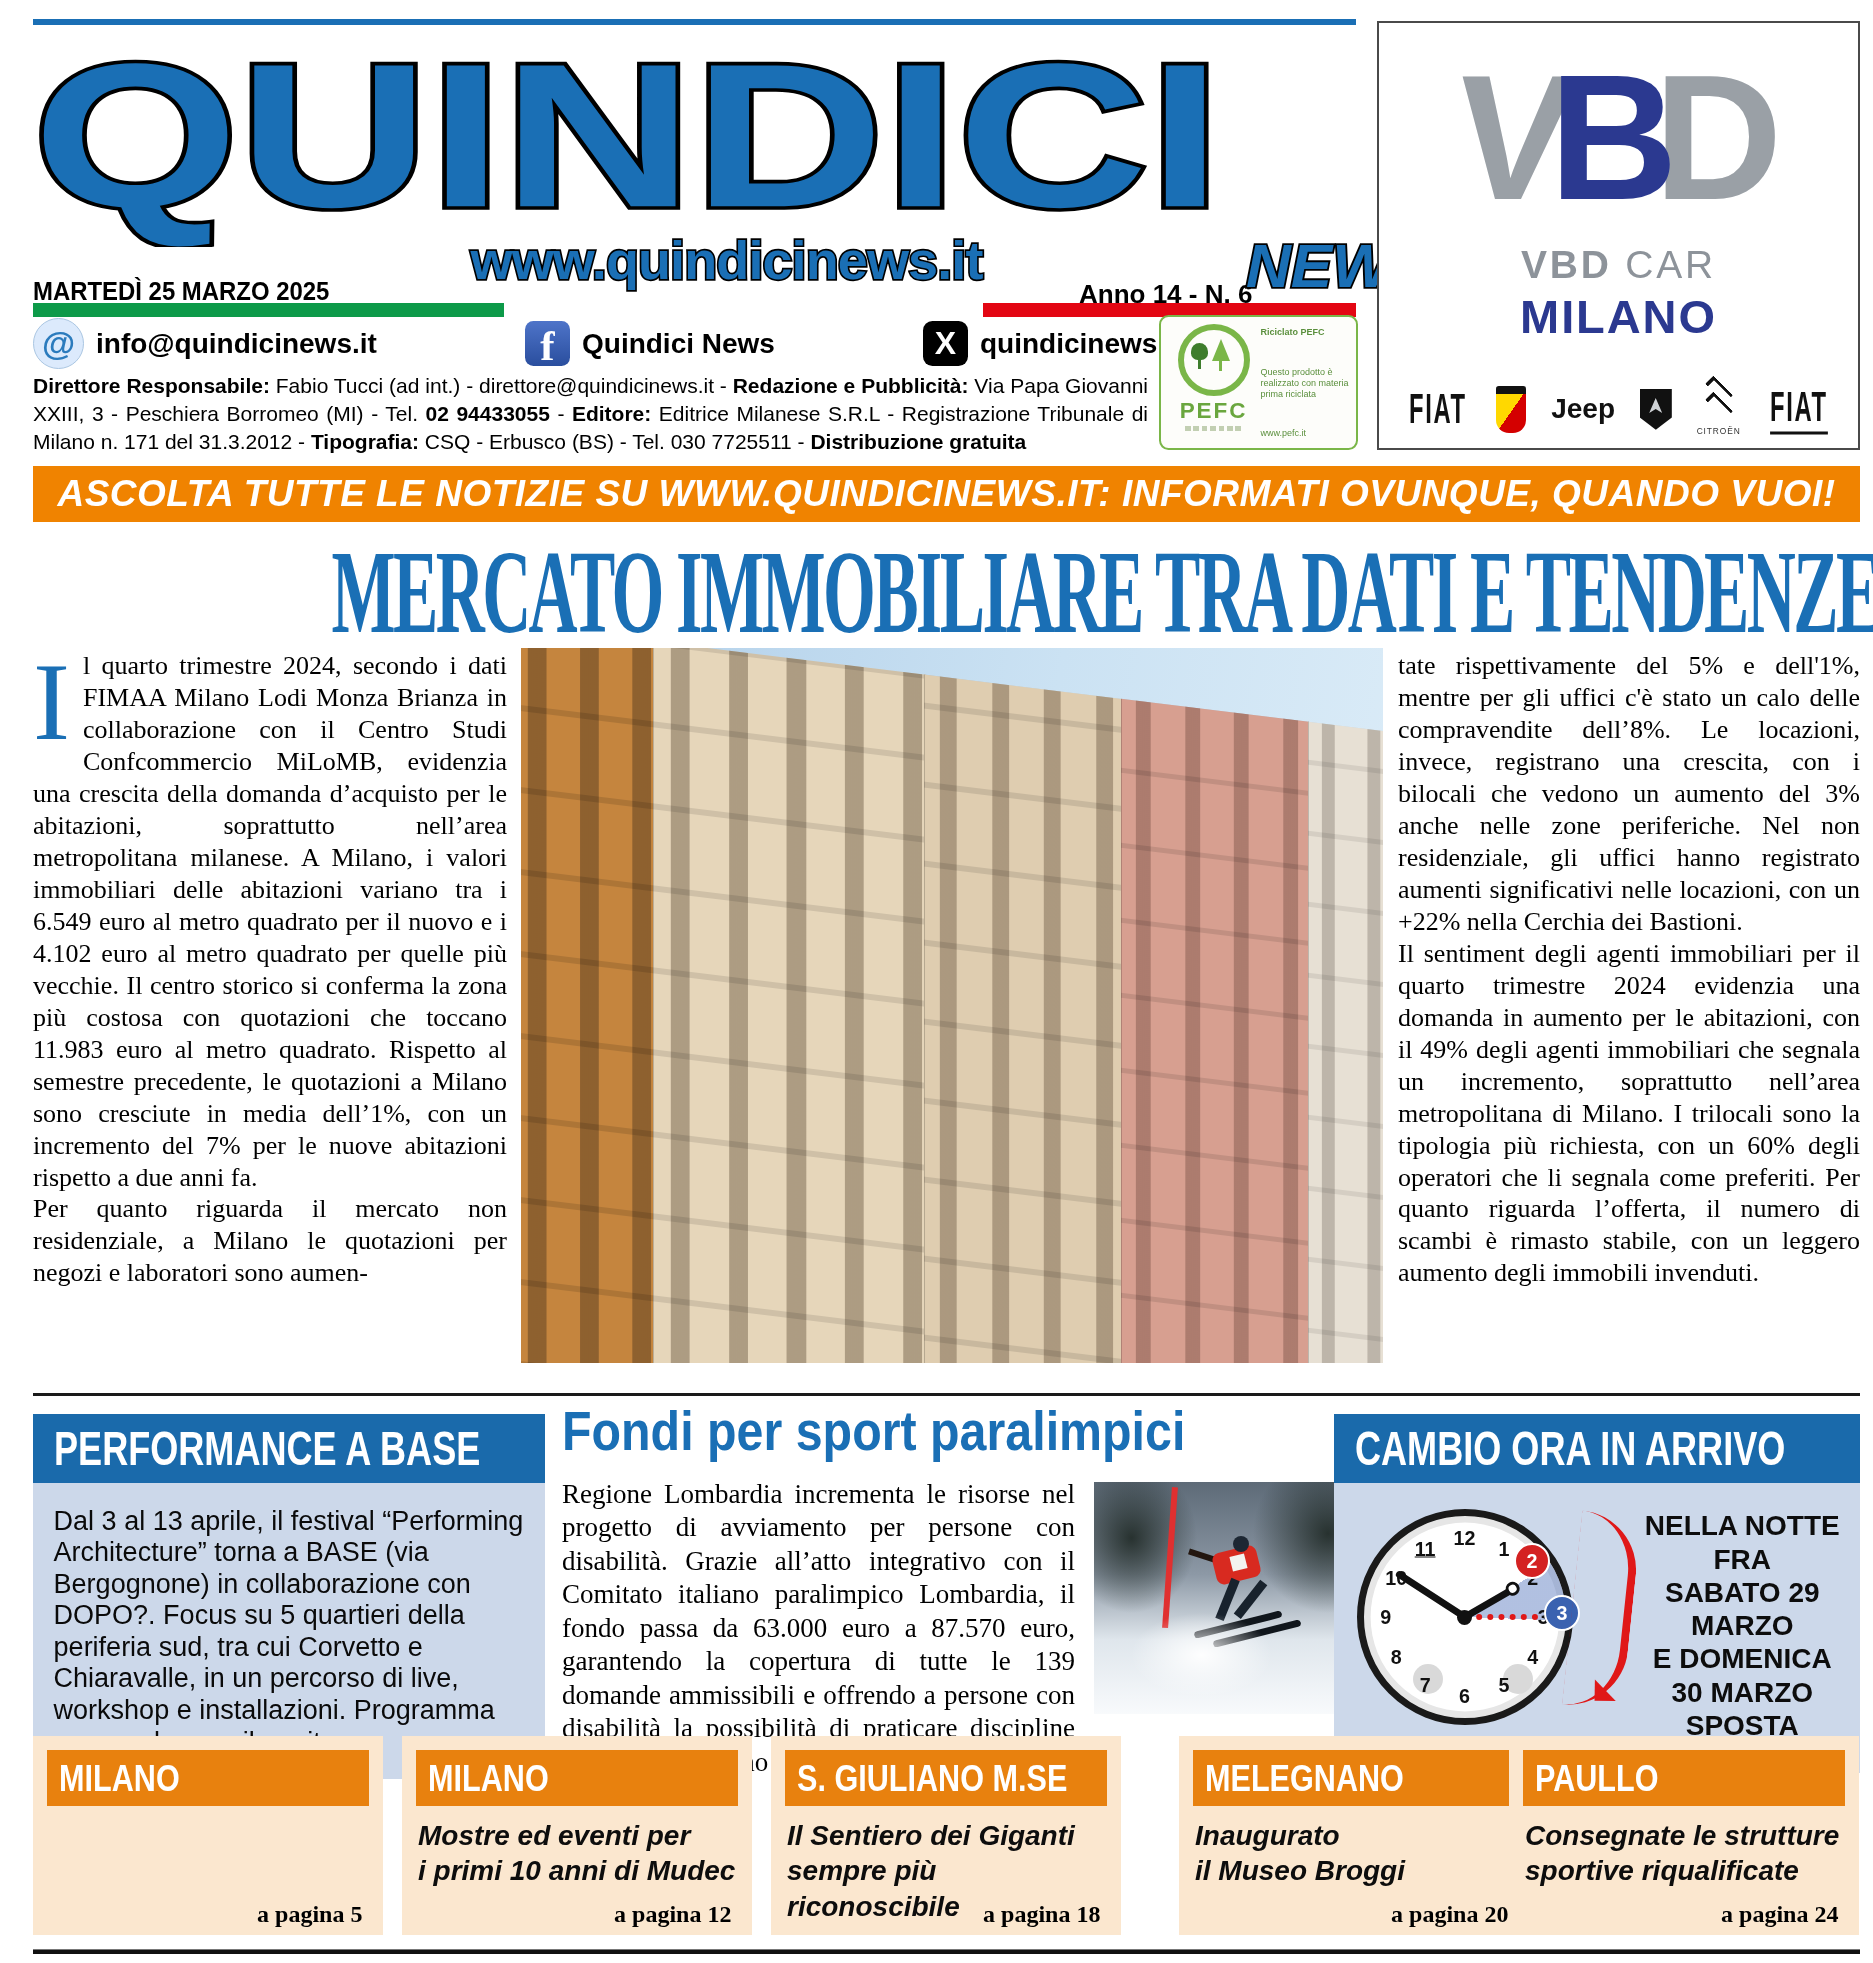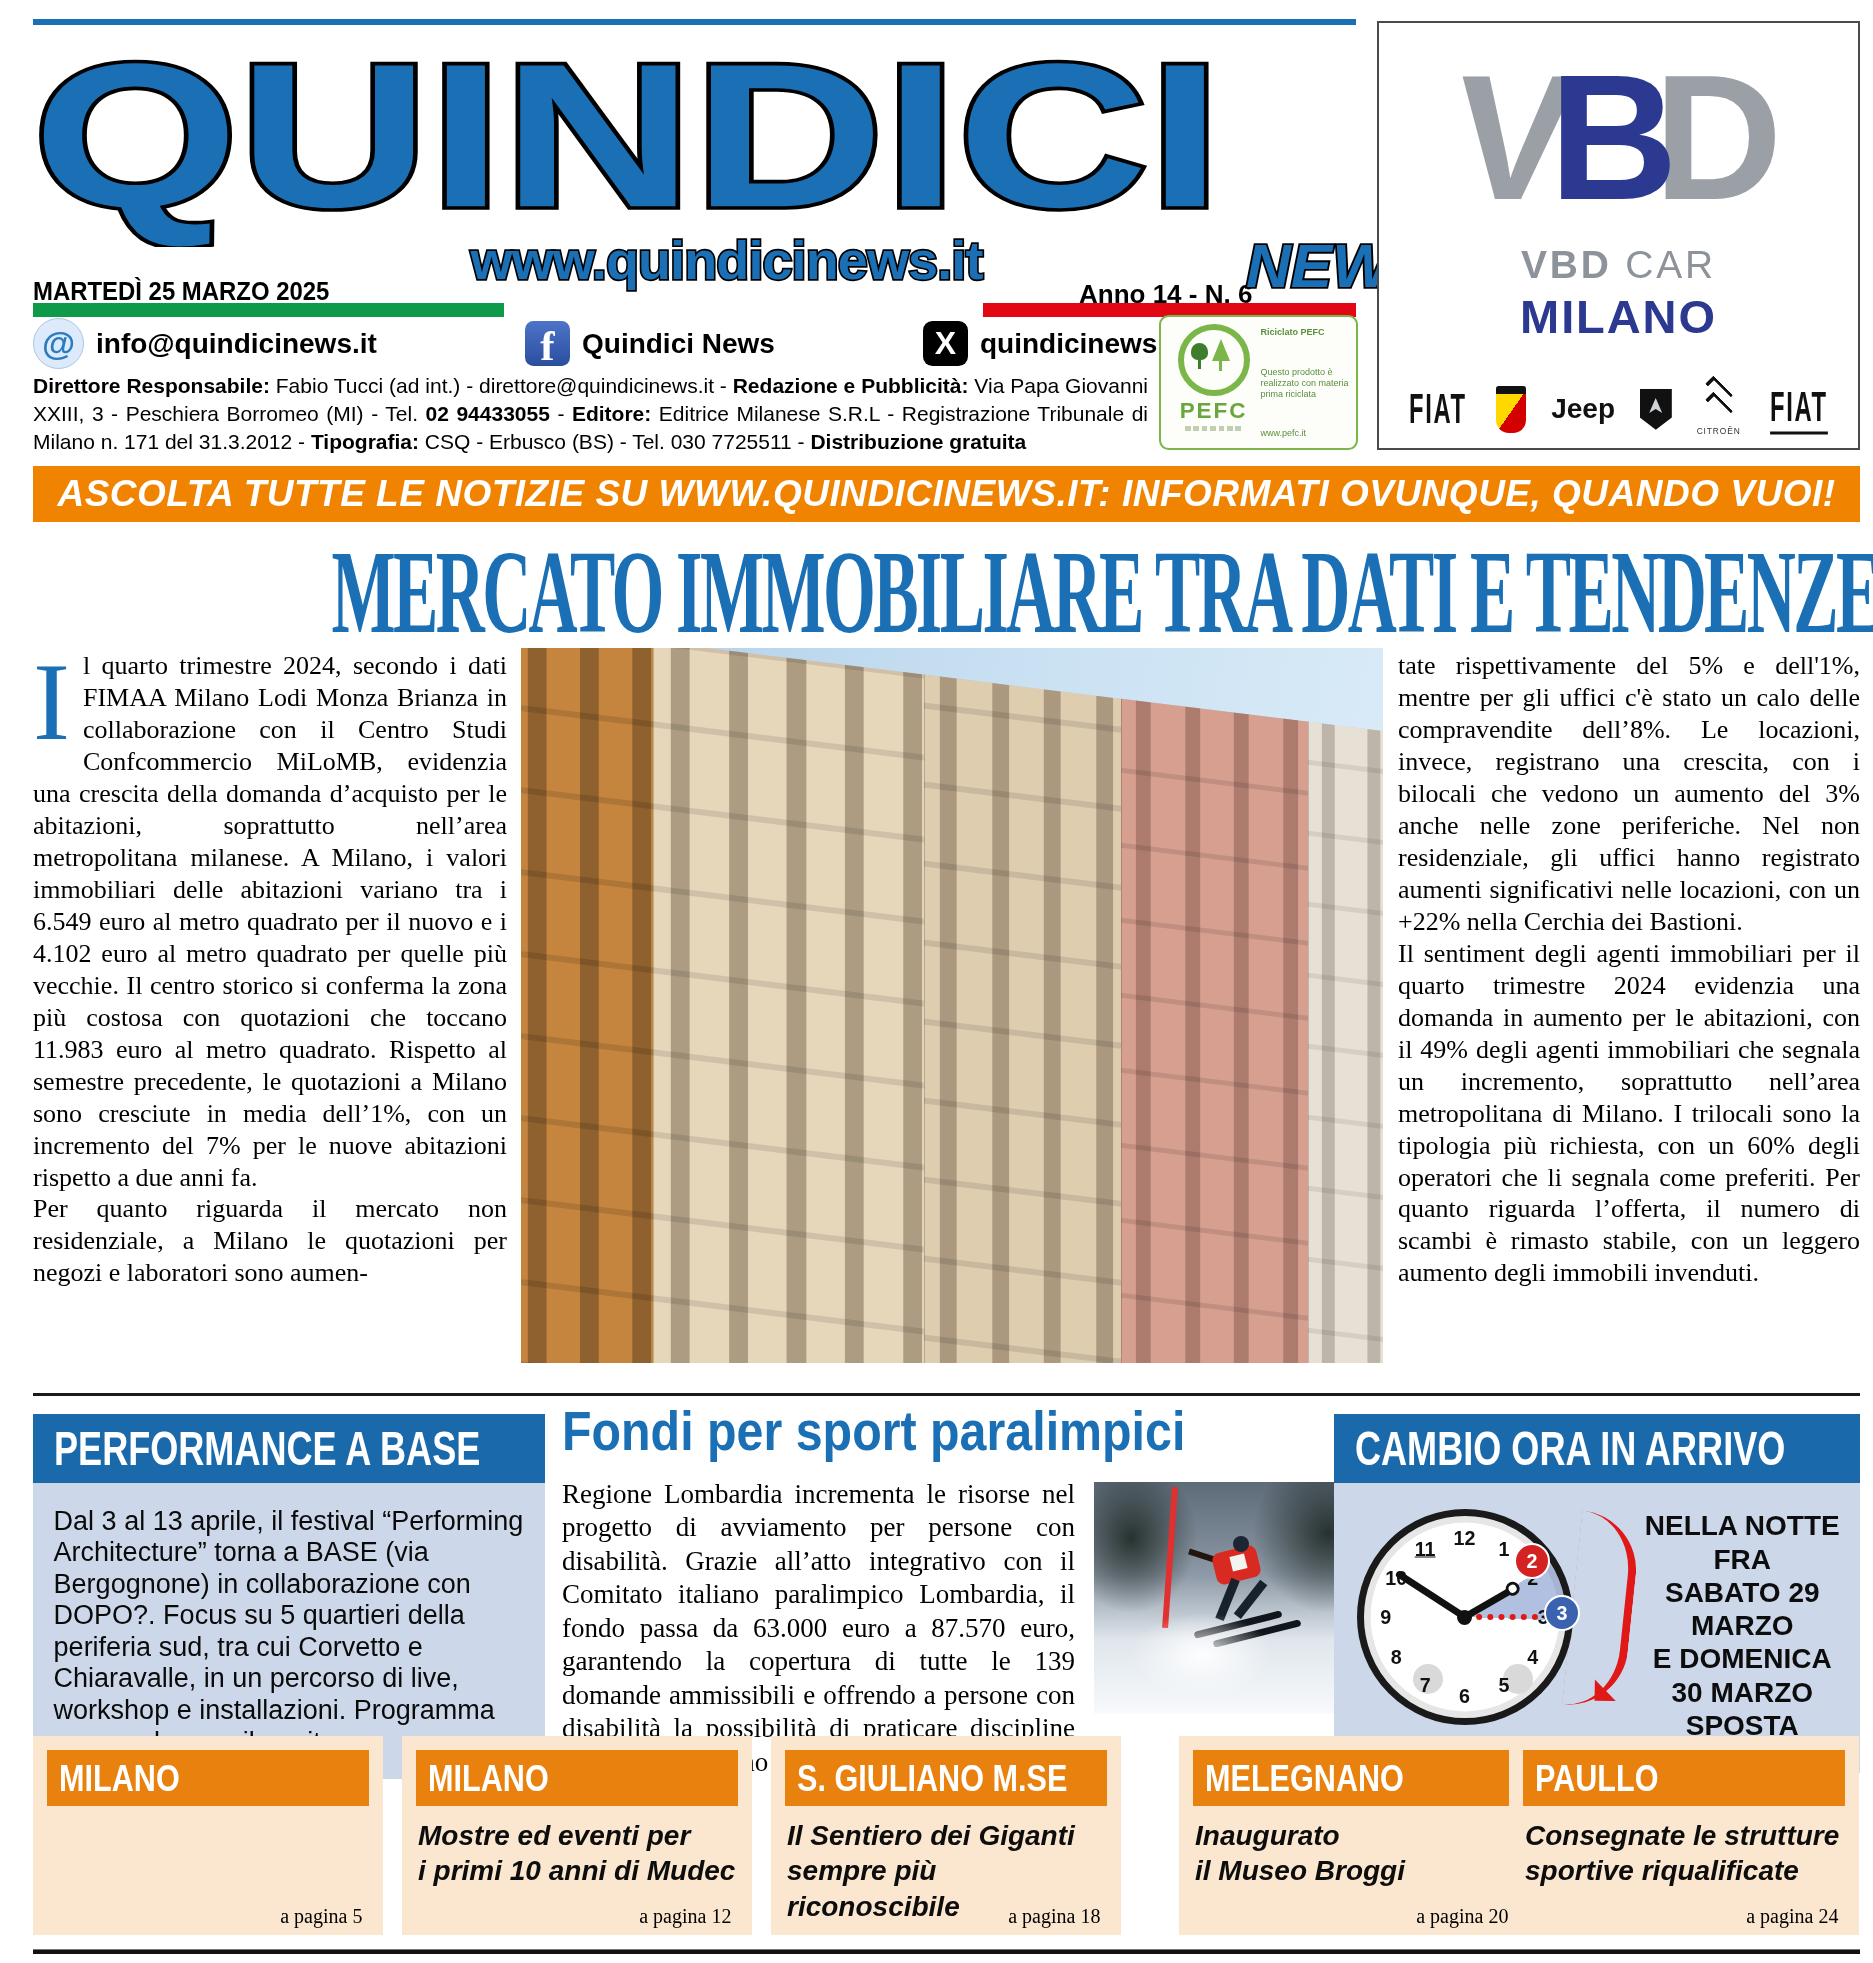--- a/index.html
+++ b/index.html
@@ -189,21 +189,21 @@
   #clock-text{margin-left:7.5px;flex:1;text-align:center;font-weight:700;font-size:28px;line-height:1.19;
               color:#0d0d0d;padding-top:11.2px;}
 
   
   .news-box{position:absolute;top:1736px;width:350px;height:199px;background:#fbe7cf;}
   .nb-head{margin:14px 14px 0 14px;background:#e8810e;height:56px;display:flex;align-items:center;padding-left:12px;}
   .nb-head .t{color:#fff;font-weight:900;font-size:36px;white-space:nowrap;
               transform:scale(.85,1.05);transform-origin:left center;}
   .nb-title{padding:12px 13px 0 16px;font-weight:700;font-style:italic;font-size:28px;line-height:1.26;color:#0d0d0d;}
   .nb-page{position:absolute;right:20.6px;bottom:7.5px;font-family:"Liberation Serif",serif;
-           font-weight:400;font-size:20px;color:#000;}
+           font-weight:700;font-size:24px;color:#000;}
   #nb0{left:33px;} #nb1{left:402px;} #nb2{left:771px;} #nb3{left:1140px;margin-left:39px;} #nb4{left:1509px;}
 
   #rule2{left:33px;top:1949px;width:1827px;height:3.7px;background:#111;border-top:0.9px solid #777;}
 </style>
 </head>
 <body>
 
 <div id="page">
 
   <div class="abs" id="topline"></div>

